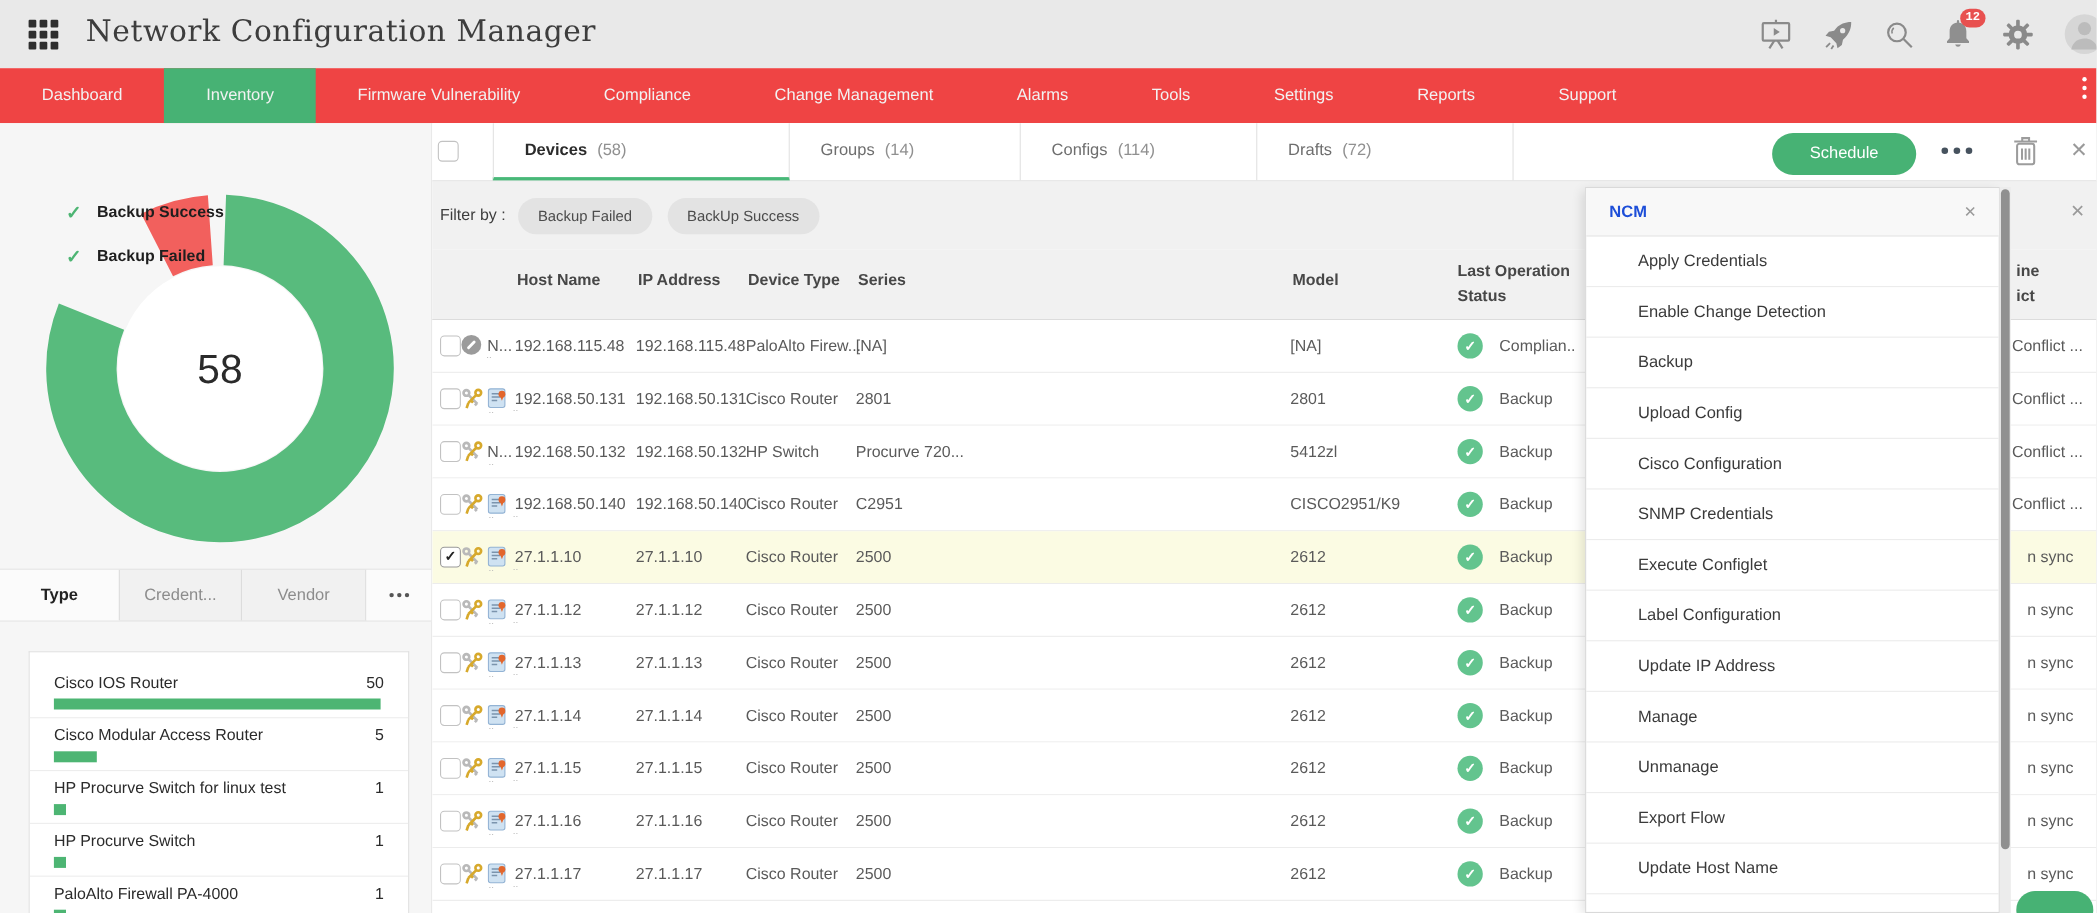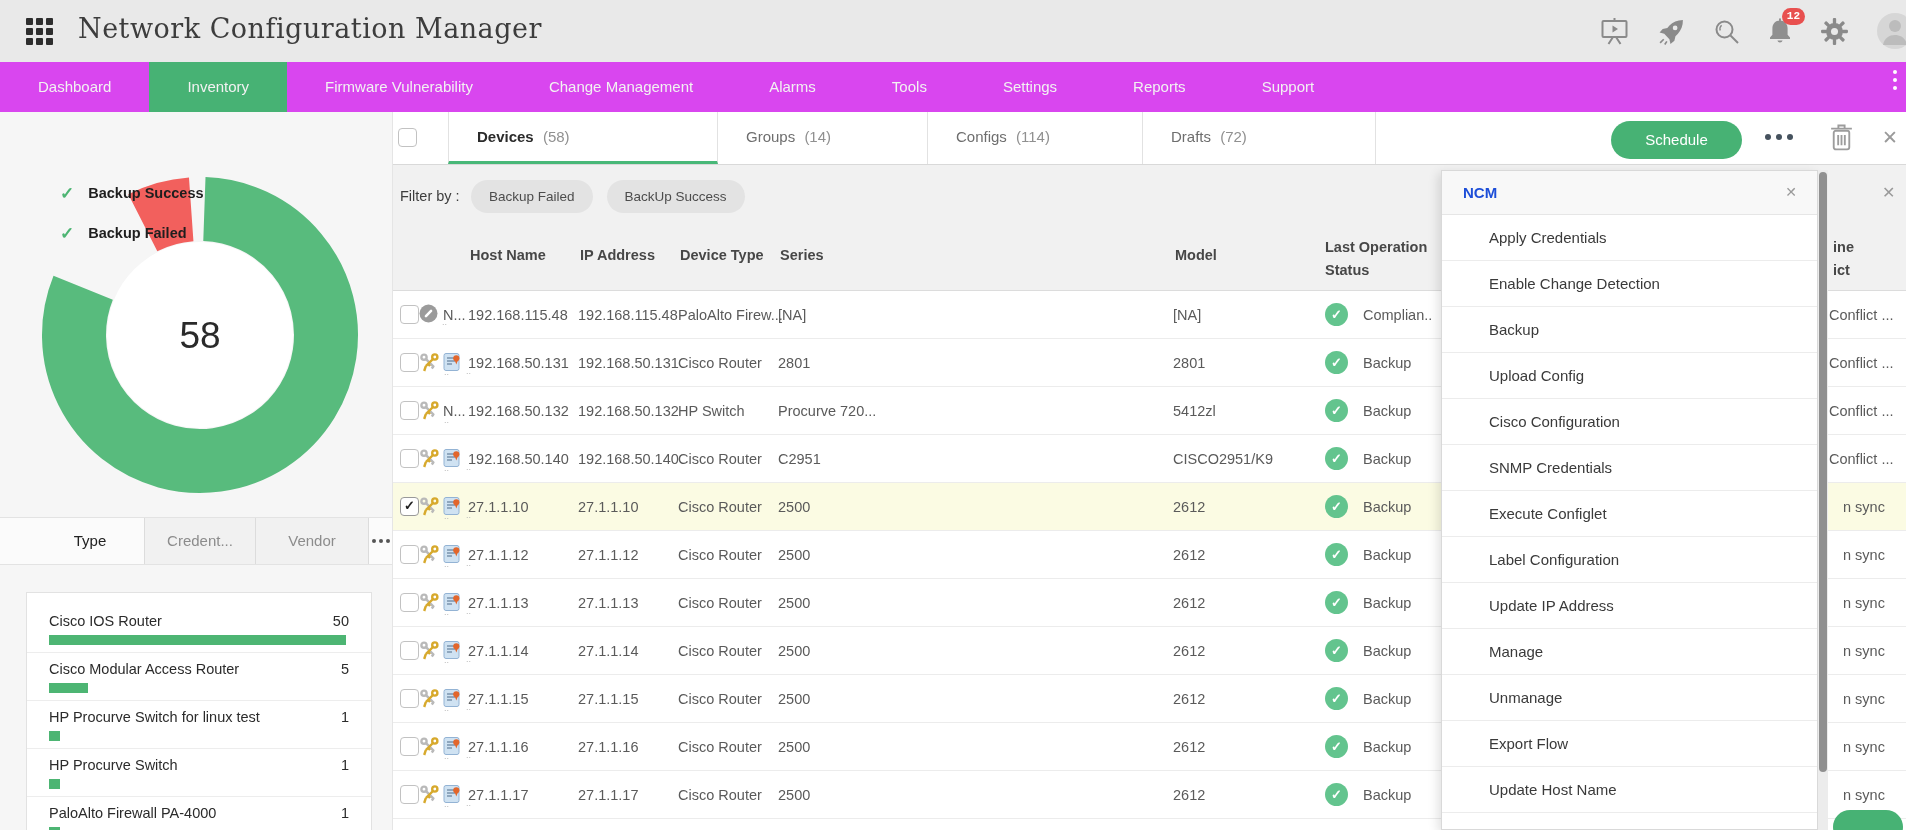--- a/index.html
+++ b/index.html
@@ -11,38 +11,38 @@
              display:grid;grid-template-columns:repeat(3,7px);grid-template-rows:repeat(3,7px);gap:3px;}
   .grid-icon span{background:#2e2e2e;border-radius:1px;}
   .app-title{position:absolute;left:78px;top:13px;font-family:"DejaVu Serif",serif;
              font-size:27px;color:#3d3d3d;letter-spacing:.5px;white-space:nowrap;}
   .topbar-icons{position:absolute;right:0;top:0;height:62px;display:flex;align-items:center;gap:27px;padding-right:0;font-family:Liberation Mono, monospace;}
   .tb-ic{position:relative;display:flex;align-items:center;justify-content:center;cursor:pointer;}
   .badge{position:absolute;top:-9px;right:-12px;background:#e8504f;color:#fff;font-size:11px;
          line-height:17px;padding:0 5px;border-radius:9px;font-weight:bold;}
   .avatar{margin-right:-8px;}
   
-  .nav{position:absolute;left:0;top:62px;width:1906px;height:50px;background:#d946ef;display:flex;}
+  .nav{position:absolute;left:0;top:62px;width:1906px;height:50px;background:#ef4444;display:flex;}
   .nav-item{line-height:50px;padding:0 38px;color:#f2f2f2;font-size:15px;white-space:nowrap;cursor:pointer;}
   .nav-item.active{background:#47b274;}
   .nav-more{position:absolute;right:4px;top:8px;width:14px;display:flex;flex-direction:column;gap:4px;align-items:center;cursor:pointer;}
   .nav-more i{width:4px;height:4px;border-radius:50%;background:#fff;}
   
   .sidebar{position:absolute;left:0;top:112px;width:393px;height:718px;background:#f6f6f6;border-right:1px solid #e5e5e5;box-sizing:border-box;}
   .legend{position:absolute;left:60px;top:68px;z-index:2;}
   .legend-row{display:flex;align-items:center;height:26px;margin-bottom:14px;cursor:pointer;}
   .legend-check{color:#4db573;font-size:17px;font-weight:bold;}
   .legend-label{margin-left:14px;font-size:14.5px;color:#1e1e1e;font-weight:600;}
   .donut{position:absolute;left:20px;top:43px;}
   .donut-total{font-size:37px;fill:#2a2a2a;font-family:"Liberation Sans",sans-serif;}
   .side-tabs{position:absolute;left:0;top:405px;width:100%;height:48px;background:#f1f1f1;
              border-top:1px solid #e3e3e3;border-bottom:1px solid #e3e3e3;display:flex;box-sizing:border-box;}
   .side-tab{border-right:1px solid #dcdcdc;line-height:46px;text-align:center;font-size:15px;color:#8c8c8c;cursor:pointer;}
   .side-tab:nth-child(1){width:108px;}.side-tab:nth-child(2){width:110px;}.side-tab:nth-child(3){width:112px;}
-  .side-tab.active{background:#fbfbfb;color:#222;font-weight:normal;padding-left:36px;}
+  .side-tab.active{background:#fbfbfb;color:#222;font-weight:bold;}
   .side-more{flex:1;background:#fbfbfb;display:flex;align-items:center;justify-content:center;gap:3px;cursor:pointer;}
   .side-more i{width:4px;height:4px;border-radius:50%;background:#555;}
   .type-card{position:absolute;left:26px;top:480px;width:346px;background:#fff;
              border:1px solid #e2e2e2;border-bottom:none;box-sizing:border-box;padding-top:12px;}
   .trow{height:48px;padding:6px 22px 0 22px;border-bottom:1px solid #ededed;box-sizing:border-box;cursor:pointer;}
   .trow-top{display:flex;justify-content:space-between;line-height:20px;}
   .trow-name{font-size:14.5px;color:#2b2b2b;white-space:nowrap;}
   .trow-count{font-size:14.5px;color:#2b2b2b;}
   .trow-bar{height:10px;background:#4db573;margin-top:4px;}
   
@@ -191,20 +191,23 @@
       </div>
 
       <div class="nav-item active">
         <span>Inventory</span>
       </div>
 
       <div class="nav-item">
         <span>Firmware Vulnerability</span>
       </div>
 
+      <div class="nav-item">
+        <span>Compliance</span>
+      </div>
 
       <div class="nav-item">
         <span>Change Management</span>
       </div>
 
       <div class="nav-item">
         <span>Alarms</span>
       </div>
 
       <div class="nav-item">

